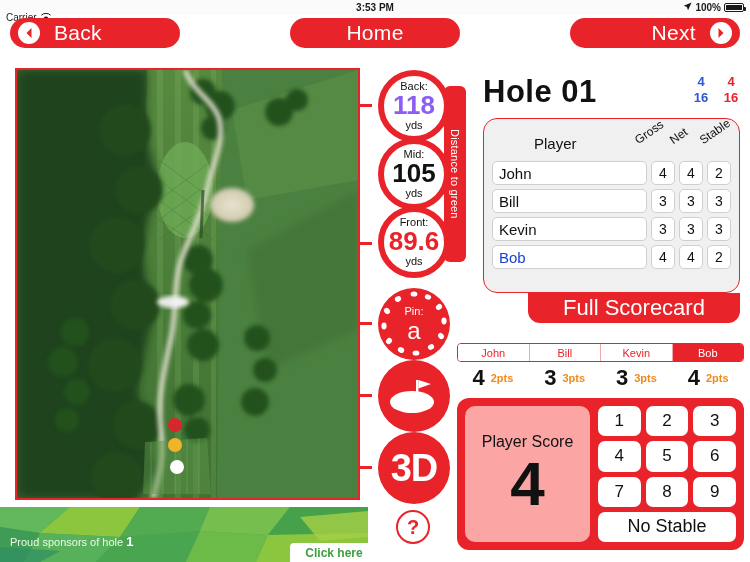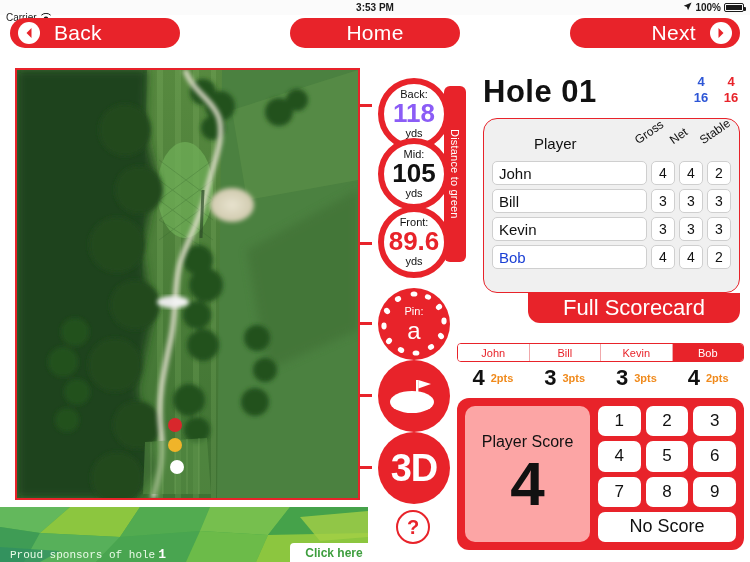--- a/index.html
+++ b/index.html
@@ -70,21 +70,21 @@
     position: absolute; left: 0; width: 12px; height: 3px; background: #e8232a;
   }
   .circ {
     position: absolute; left: 8px; border-radius: 50%; background: #fff;
     border: 6px solid #e8232a; display: flex; flex-direction: column;
     align-items: center; justify-content: center; cursor: pointer; user-select: none;
   }
   .circ .cap { font-size: 11px; color: #111; line-height: 1; }
   .circ .val { font-size: 26px; font-weight: bold; line-height: 1.05; }
   .circ .unit { font-size: 11px; color: #111; line-height: 1; }
-  .d-back { top: 8px; width: 72px; height: 72px; }
+  .d-back { top: 0; width: 72px; height: 72px; }
   .d-mid  { top: 68px; width: 72px; height: 72px; }
   .d-front{ top: 136px; width: 72px; height: 72px; }
   .d-back .val { color: #8b5cf6; text-align: center; }
   .d-mid .val { color: #111; }
   .d-front .val { color: #e8232a; }
 
   .dtg {
     position: absolute; left: 74px; top: 16px; width: 22px; height: 176px;
     background: #e8232a; border-radius: 6px; color: #fff;
     display: flex; align-items: center; justify-content: center;
@@ -214,21 +214,21 @@
     position: absolute; left: 0; top: 507px; width: 368px; height: 55px;
     overflow: hidden; background: #4fae4f; cursor: pointer;
   }
   .banner svg { position: absolute; inset: 0; }
   .banner .bt {
     position: absolute; left: 0; right: 0; top: 7px; text-align: center;
     font-size: 20px; font-weight: bold; color: #fff;
     text-shadow: 0 1px 2px rgba(0,0,0,.25);
   }
   .banner .bs {
-    position: absolute; left: 10px; bottom: 0; font-size: 11px; color: #eafbe8; font-family: Liberation Mono, monospace;
+    position: absolute; left: 10px; bottom: 13px; font-size: 11px; color: #eafbe8;
   }
   .banner .bs b { font-size: 13px; color: #fff; margin-left: 3px; }
   .clickhere {
     position: absolute; left: 290px; top: 543px; width: 88px; height: 19px;
     background: #fff; border-radius: 4px 4px 0 0;
     display: flex; align-items: center; justify-content: center;
     font-size: 12px; font-weight: bold; color: #3e9e3e; cursor: pointer;
   }
 </style>
 </head>
@@ -532,21 +532,21 @@
     <div class="keys">
       <div class="key">1</div>
       <div class="key">2</div>
       <div class="key">3</div>
       <div class="key">4</div>
       <div class="key">5</div>
       <div class="key">6</div>
       <div class="key">7</div>
       <div class="key">8</div>
       <div class="key">9</div>
-      <div class="key wide">No Score</div>
+      <div class="key wide">No Stable</div>
     </div>
   </div>
 
   <div class="banner">
     <svg viewBox="0 0 368 55" preserveAspectRatio="none">
       <rect width="368" height="55" fill="#4aa84b"></rect>
       <polygon points="0,0 70,0 40,26 0,20" fill="#63b85c"></polygon>
       <polygon points="70,0 140,0 120,30 40,26" fill="#8cc63f"></polygon>
       <polygon points="140,0 210,0 200,24 120,30" fill="#52ab50"></polygon>
       <polygon points="210,0 290,0 268,28 200,24" fill="#76bf4e"></polygon>

